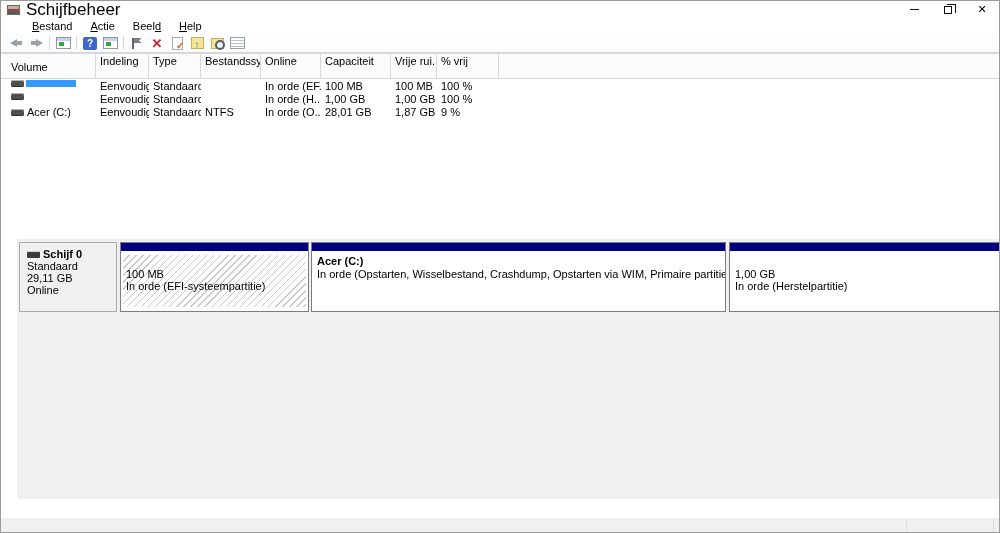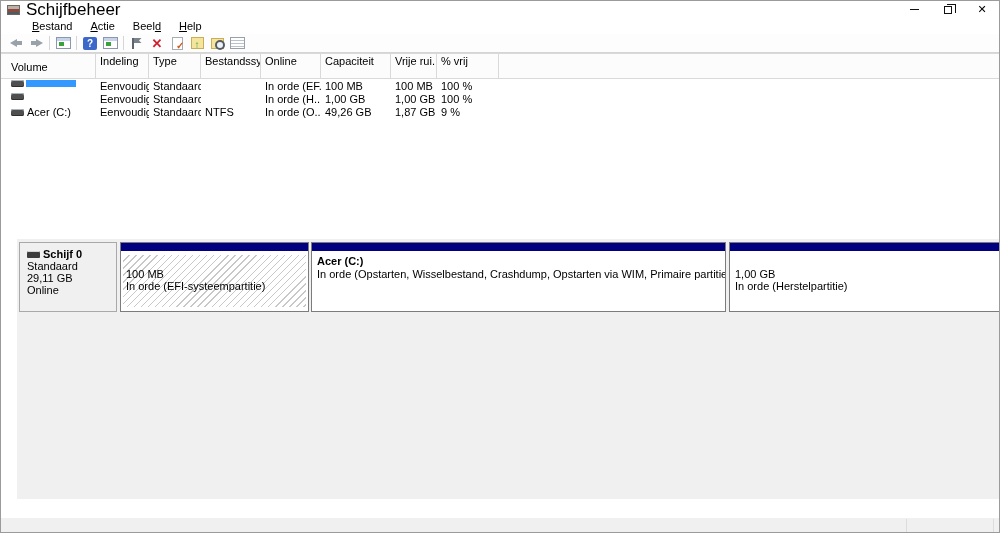--- a/index.html
+++ b/index.html
@@ -207,21 +207,21 @@
 
     <div class="lv-row">
       <div class="lv-c c-volume">
           <span class="vol-icon"></span>
           <span class="vol-label">Acer (C:)</span>
         </div>
       <div class="lv-c c-indeling">Eenvoudig</div>
       <div class="lv-c c-type">Standaard</div>
       <div class="lv-c c-fs">NTFS</div>
       <div class="lv-c c-status">In orde (O...</div>
-      <div class="lv-c c-cap">49,26 GB</div>
+      <div class="lv-c c-cap">28,01 GB</div>
       <div class="lv-c c-free">1,87 GB</div>
       <div class="lv-c c-pct">9 %</div>
     </div>
   </div>
 
   <div class="graphpane">
 
     <div class="disk-info">
       <div class="disk-title">
           <span class="disk-icon"></span>

